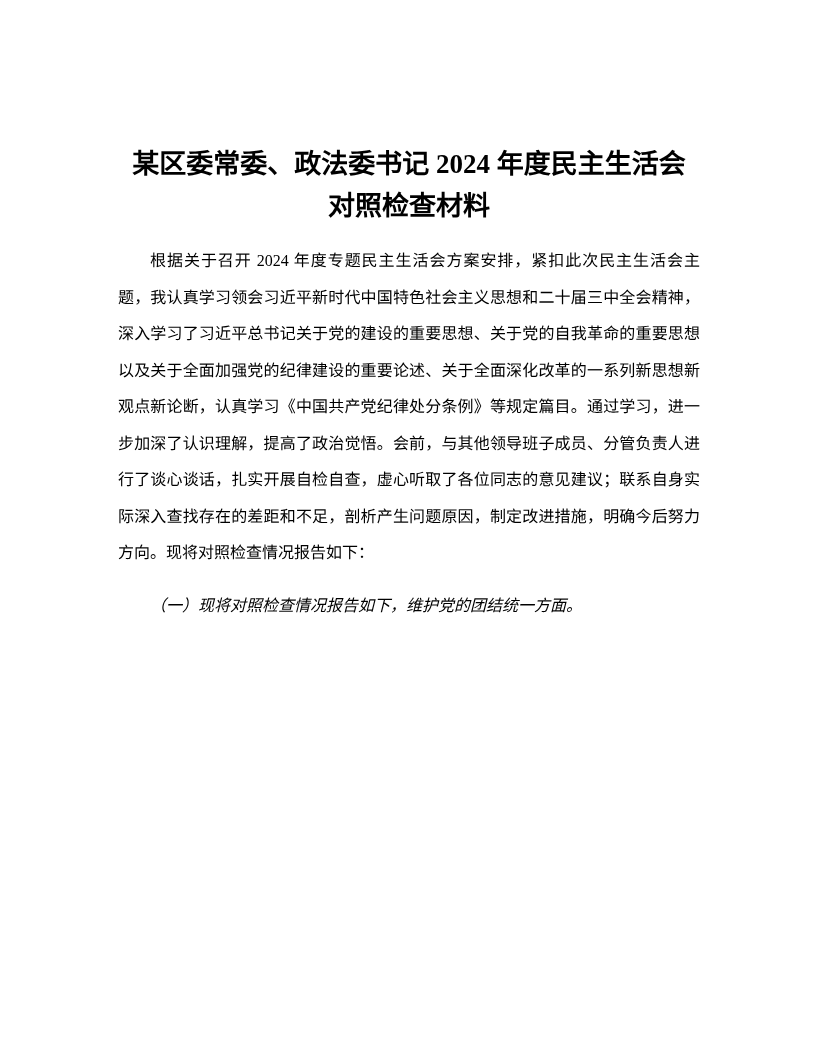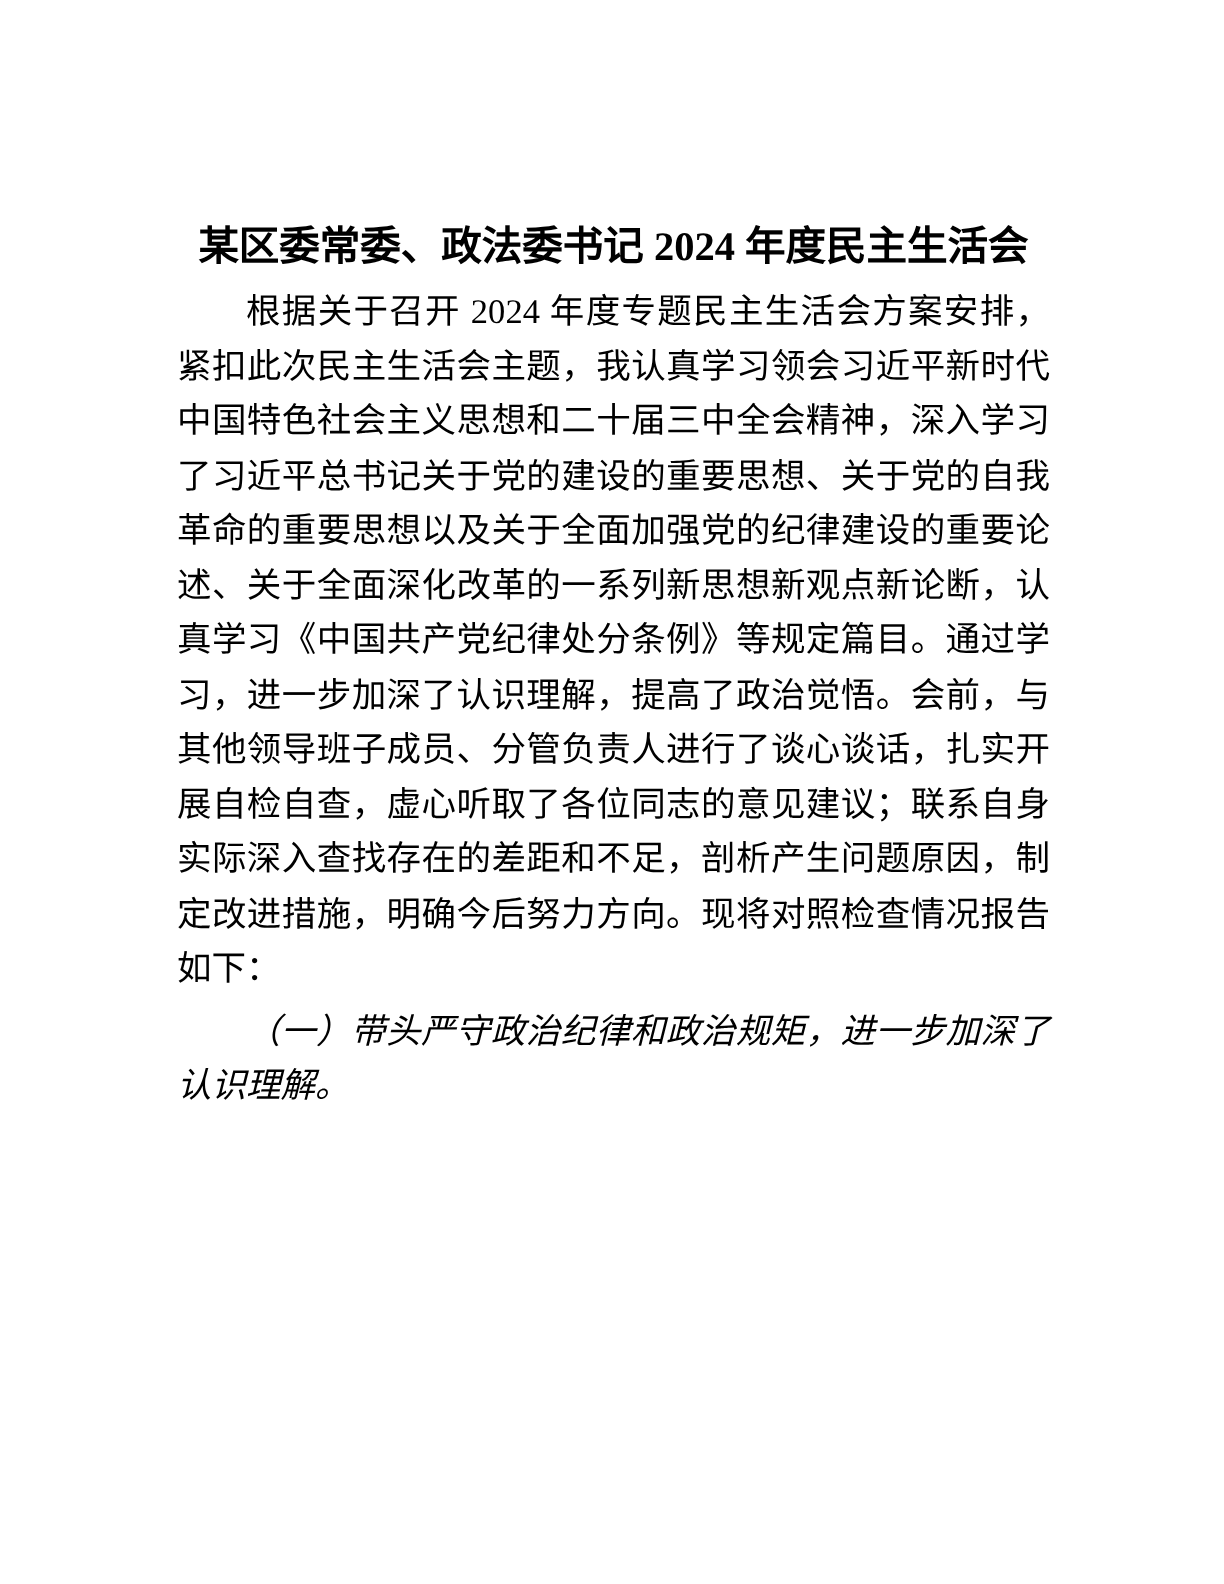--- a/index.html
+++ b/index.html
@@ -28,25 +28,25 @@
     font-family: "Liberation Serif", serif;
   }
 
   .title-line {
     display: block;
     white-space: nowrap;
     text-align: center;
   }
 
   .para {
-    font-size: 23px;
+    font-size: 16px;
     line-height: 36.5px;
     text-align: justify;
     text-indent: 2em;
-    margin-top: 5px;
+    margin-top: 16px;
     font-weight: normal;
     word-break: break-all;
     overflow-wrap: break-word;
   }
 
   .heading-1,
   .heading-2 {
     font-style: italic; 
   }
 
@@ -54,21 +54,22 @@
     text-align: left;
   }
 </style>
 </head>
 <body>
 
 <div class="page">
 
   <h1 class="doc-title">
     <span class="title-line">某区委常委、政法委书记 2024 年度民主生活会</span>
+    <span class="title-line">对照检查材料</span>
   </h1>
 
   <p class="para">根据关于召开 2024 年度专题民主生活会方案安排，紧扣此次民主生活会主题，我认真学习领会习近平新时代中国特色社会主义思想和二十届三中全会精神，深入学习了习近平总书记关于党的建设的重要思想、关于党的自我革命的重要思想以及关于全面加强党的纪律建设的重要论述、关于全面深化改革的一系列新思想新观点新论断，认真学习《中国共产党纪律处分条例》等规定篇目。通过学习，进一步加深了认识理解，提高了政治觉悟。会前，与其他领导班子成员、分管负责人进行了谈心谈话，扎实开展自检自查，虚心听取了各位同志的意见建议；联系自身实际深入查找存在的差距和不足，剖析产生问题原因，制定改进措施，明确今后努力方向。现将对照检查情况报告如下：</p>
 
 
-  <p class="para heading-2">（一）带头严守政治纪律和政治规矩，进一步加深了认识理解。</p>
+  <p class="para heading-2">（一）现将对照检查情况报告如下，维护党的团结统一方面。</p>
 
 
 </div>
 
 </body></html>

